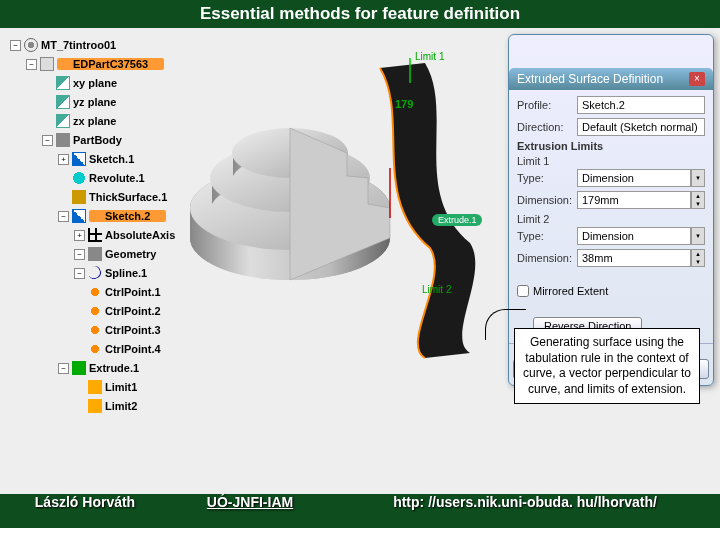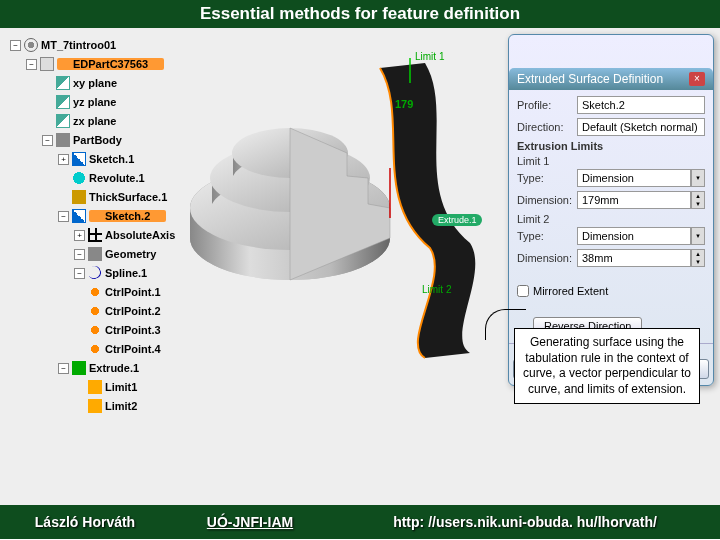--- a/index.html
+++ b/index.html
@@ -45,21 +45,21 @@
   .spin span { flex: 1; display: flex; align-items: center; justify-content: center; cursor: pointer; }
   .dlg-chk { display: flex ; align-items: flex-end; gap: 4px; margin: 18px 0; }
   .dlg-chk input { width: 12px; height: 12px; }
   .dlg-btn-row { display: flex; gap: 4px; justify-content: center; padding: 6px 4px; border-top: 1px solid #aac; }
   .dlg-btn { flex: 1; background: linear-gradient(#fff, #d0d8e8); border: 1px solid #789; border-radius: 3px; padding: 3px 0; text-align: center; cursor: pointer; font-size: 11px; margin-top: 9px; }
   .revbtn { display: inline-block; background: linear-gradient(#fff,#dde); border: 1px solid #888; border-radius: 3px; padding: 2px 10px; margin: 2px 16px; cursor: pointer; }
 
   .callout { position: absolute; right: 20px; top: 300px; width: 186px; background: #fff; border: 1px solid #000; padding: 6px; text-align: center; font-size: 12px; line-height: 1.3; }
   .callout::before { content: ""; position: absolute; left: -30px; top: -20px; width: 40px; height: 30px; border-top: 1px solid #000; border-left: 1px solid #000; border-radius: 20px 0 0 0; }
 
-  .footer { position: absolute; bottom: 1px; left: 0; width: 720px; height: 34px; background: #0e4d1e; color: #fff; display: flex; align-items: center; font-size: 14px; }
+  .footer { position: absolute; bottom: 12px; left: 0; width: 720px; height: 34px; background: #0e4d1e; color: #fff; display: flex; align-items: flex-start; font-size: 14px; }
   .footer .f1 { width: 170px; text-align: center; font-weight: bold; text-shadow: 1px 1px 2px #000; }
   .footer .f2 { width: 160px; text-align: center; font-weight: bold; text-shadow: 1px 1px 2px #000; text-decoration: underline; }
   .footer .f3 { flex: 1; text-align: center; font-weight: bold; text-shadow: 1px 1px 2px #000; }
 </style>
 </head>
 <body>
 
 <div class="titlebar">Essential methods for feature definition</div>
 
 <div class="content">

